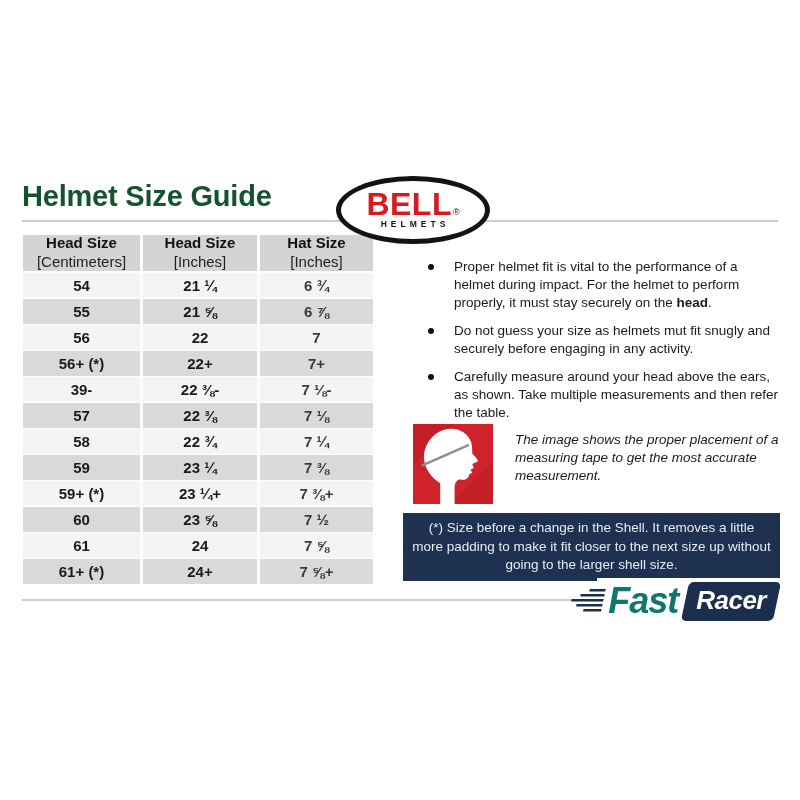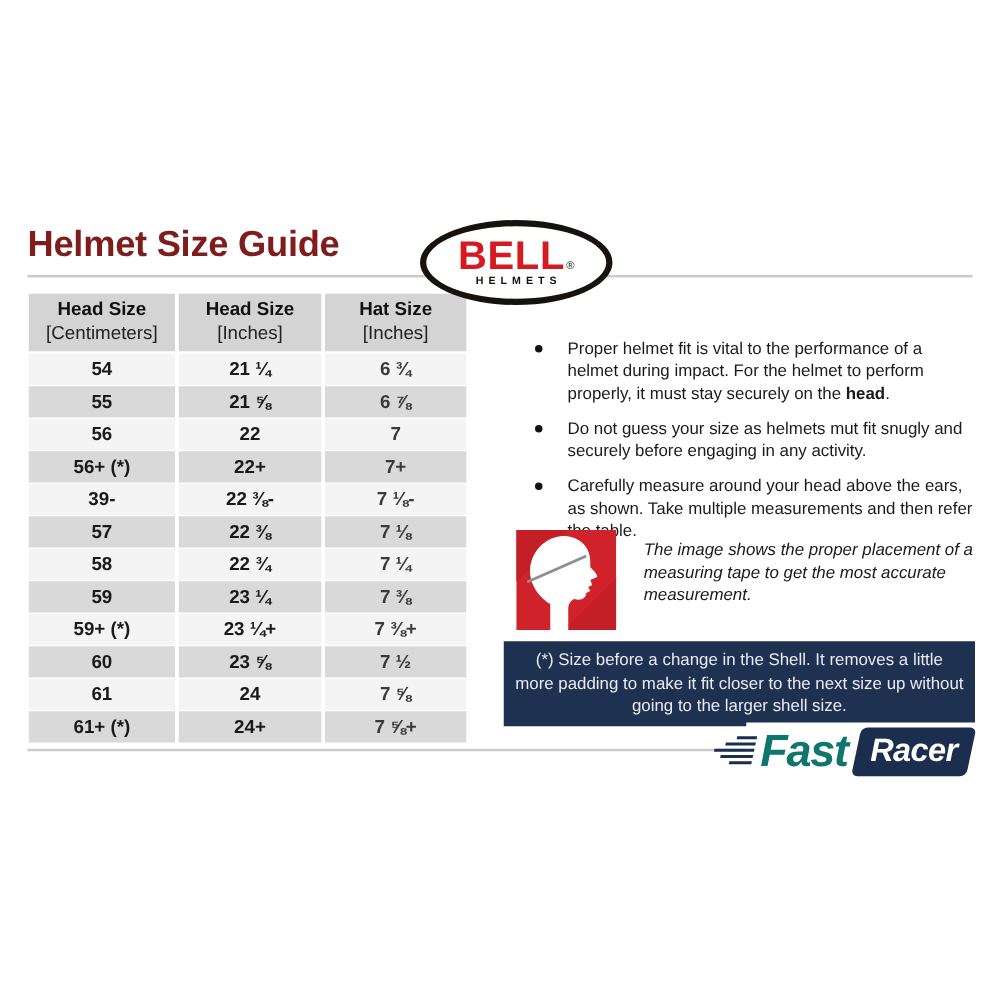--- a/index.html
+++ b/index.html
@@ -3,52 +3,52 @@
 <meta charset="utf-8">
 <style>
   * { margin:0; padding:0; box-sizing:border-box; }
   html,body { background:#fff; }
   .page {
     position:relative; width:800px; height:800px; background:#fff;
     font-family:"Liberation Sans","DejaVu Sans",sans-serif; color:#1a1a1a;
     overflow:hidden; margin:0 auto;
   }
   
-  .title { position:absolute; left:22px; top:180px; font-size:29px; font-weight:bold; color:#7f1d1d; letter-spacing:-0.2px; }
+  .title { position:absolute; left:22px; top:180px; font-size:29px; font-weight:bold; color:#14532d; letter-spacing:-0.2px; }
   .top-rule { position:absolute; left:22px; top:220px; width:756px; height:2px; background:#ccc; }
   .bottom-rule { position:absolute; left:22px; top:599px; width:756px; height:2px; background:#ccc; z-index:0; }
 
   
   .bell-logo {
     position:absolute; left:336px; top:176px; width:154px; height:68px; z-index:2;
     background:#fff; border:5px solid #17120e; border-radius:50%;
     display:flex; flex-direction:column; align-items:center; justify-content:center;
   }
   .bell-word-row { display:flex; align-items:flex-end; line-height:0.8;justify-content:space-between; }
   .bell-word { font-size:32px; font-weight:bold; color:#d71920; letter-spacing:0.5px; line-height:0.82; }
   .bell-reg { font-size:9px; color:#17120e; line-height:1; margin-left:1px; }
   .bell-sub { font-size:8.5px; font-weight:bold; letter-spacing:4px; color:#17120e; margin-top:2px; padding-left:4px; }
 
   
   .size-table { position:absolute; left:23px; top:235px; width:352px; }
   .thead, .trow { display:grid; grid-template-columns:117px 114px 113px; column-gap:3px; }
   .thead { margin-bottom:2px; }
-  .hcell { height:46px; background:#d4d4d4; display:flex; flex-direction:column; align-items:center; justify-content:center; line-height:1.25; }
+  .hcell { height:36px; background:#d4d4d4; display:flex; flex-direction:column; align-items:center; justify-content:center; line-height:1.25; }
   .hcell .h1 { font-weight:bold; font-size:15px; color:#111; }
   .hcell .h2 { font-size:15px; color:#222; }
   .trow { margin-bottom:1px; }
   .cell { height:25px; display:flex; align-items:center; justify-content:center; font-size:15px; }
   .trow:nth-child(odd) .cell { background:#f4f4f4; }
   .trow:nth-child(even) .cell { background:#d9d9d9; }
   .cell.cm, .cell.in { font-weight:bold; color:#1a1a1a; }
   .cell.hat { font-weight:bold; color:#3a3a3a; }
 
   
   .right-col { position:absolute; left:400px; top:258px; width:380px; height:330px; }
-  .bullets { list-style:none;margin-top:12px; }
+  .bullets { list-style:none; }
   .bullets li { position:relative; padding-left:54px; font-size:13.5px; line-height:18px; margin-bottom:10px; color:#1a1a1a; }
   .bullets .dot { position:absolute; left:28px; top:6px; width:6px; height:6px; border-radius:50%; background:#111; }
   .bullets b { font-weight:bold; }
 
   .figure-row { position:absolute; left:13px; top:166px; display:flex; }
   .head-img { width:80px; height:80px; flex:0 0 80px; }
   .caption { margin:7px 0 0 22px; width:266px; font-style:italic; font-size:13.5px; line-height:18px; color:#1a1a1a; }
 
   .note-box {
     position:absolute; left:3px; top:255px; width:377px;

